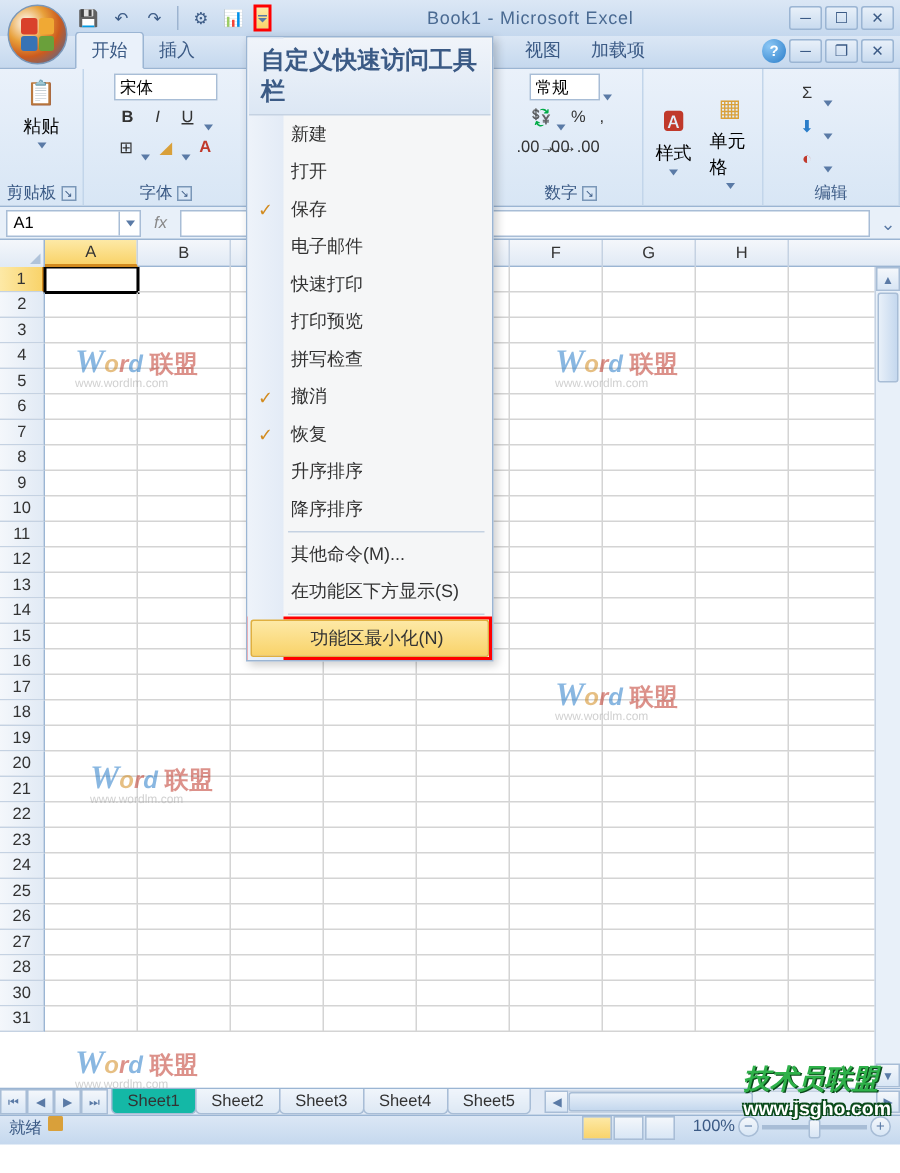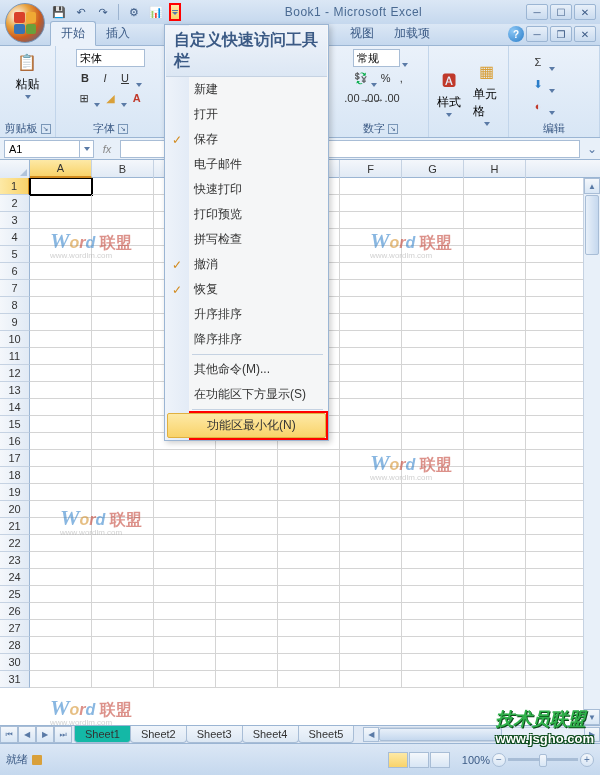--- a/index.html
+++ b/index.html
@@ -74,21 +74,21 @@
 .sheet-nav-btn { width:18px; height:17px; background:linear-gradient(#f4f7fb,#d8e6f5); border:1px solid #a8bdd6; display:flex; align-items:center; justify-content:center; font-size:8px; color:#5a7aa6; }
 .sheet-tabs { display:flex; margin-left:2px; }
 .sheet-tab { padding:2px 10px; background:linear-gradient(#f0f5fb,#dde8f4); border:1px solid #a8bdd6; border-top:none; border-radius:0 0 4px 4px; font-size:11px; color:#333; margin-right:-1px; position:relative; }
 .sheet-tab.active { background:#14b8a6; font-weight:normal; z-index:1; }
 .hscroll { flex:1; margin-left:10px; display:flex; align-items:center; }
 .hscroll-track { flex:1; height:15px; background:#e8f0f9; border:1px solid #c5d2e2; border-left:none; border-right:none; position:relative; }
 .hscroll-thumb { position:absolute; left:0; width:60%; height:100%; background:linear-gradient(#e8f0f9,#c5d8ee); border:1px solid #a8bdd6; border-radius:2px; }
 .hscroll-btn { width:16px; height:15px; background:linear-gradient(#f4f7fb,#d8e6f5); border:1px solid #a8bdd6; display:flex; align-items:center; justify-content:center; font-size:8px; color:#5a7aa6; }
 
 
-.status-bar { height:32px; background:linear-gradient(#dbe7f5,#c5d8ee); border-top:1px solid #9bb5d3; display:flex; align-items:center; padding:0 6px; }
+.status-bar { height:20px; background:linear-gradient(#dbe7f5,#c5d8ee); border-top:1px solid #9bb5d3; display:flex; align-items:flex-start; padding:0 6px; }
 .status-text { font-size:11px; color:#3b5a85; }
 .status-icon { width:10px; height:10px; background:#d9a03a; margin-left:4px; border-radius:1px; }
 .view-btns { margin-left:auto; display:flex; gap:1px; }
 .view-btn { width:20px; height:16px; background:linear-gradient(#f4f7fb,#d8e6f5); border:1px solid #a8bdd6; }
 .view-btn.active { background:linear-gradient(#fde9a6,#f9d36a); }
 .zoom { display:flex; align-items:center; gap:2px; margin-left:8px; }
 .zoom-btn { width:14px; height:14px; border:1px solid #a8bdd6; background:linear-gradient(#f4f7fb,#d8e6f5); display:flex; align-items:center; justify-content:center; border-radius:50%; font-size:10px; color:#5a7aa6; }
 .zoom-slider { width:70px; height:3px; background:#a8bdd6; position:relative; }
 .zoom-slider::after { content:''; position:absolute; left:50%; top:-4px; width:6px; height:11px; background:linear-gradient(#f4f7fb,#d8e6f5); border:1px solid #a8bdd6; border-radius:2px; transform:translateX(-50%); }
 .zoom-pct { font-size:11px; color:#3b5a85; margin-left:4px; }

